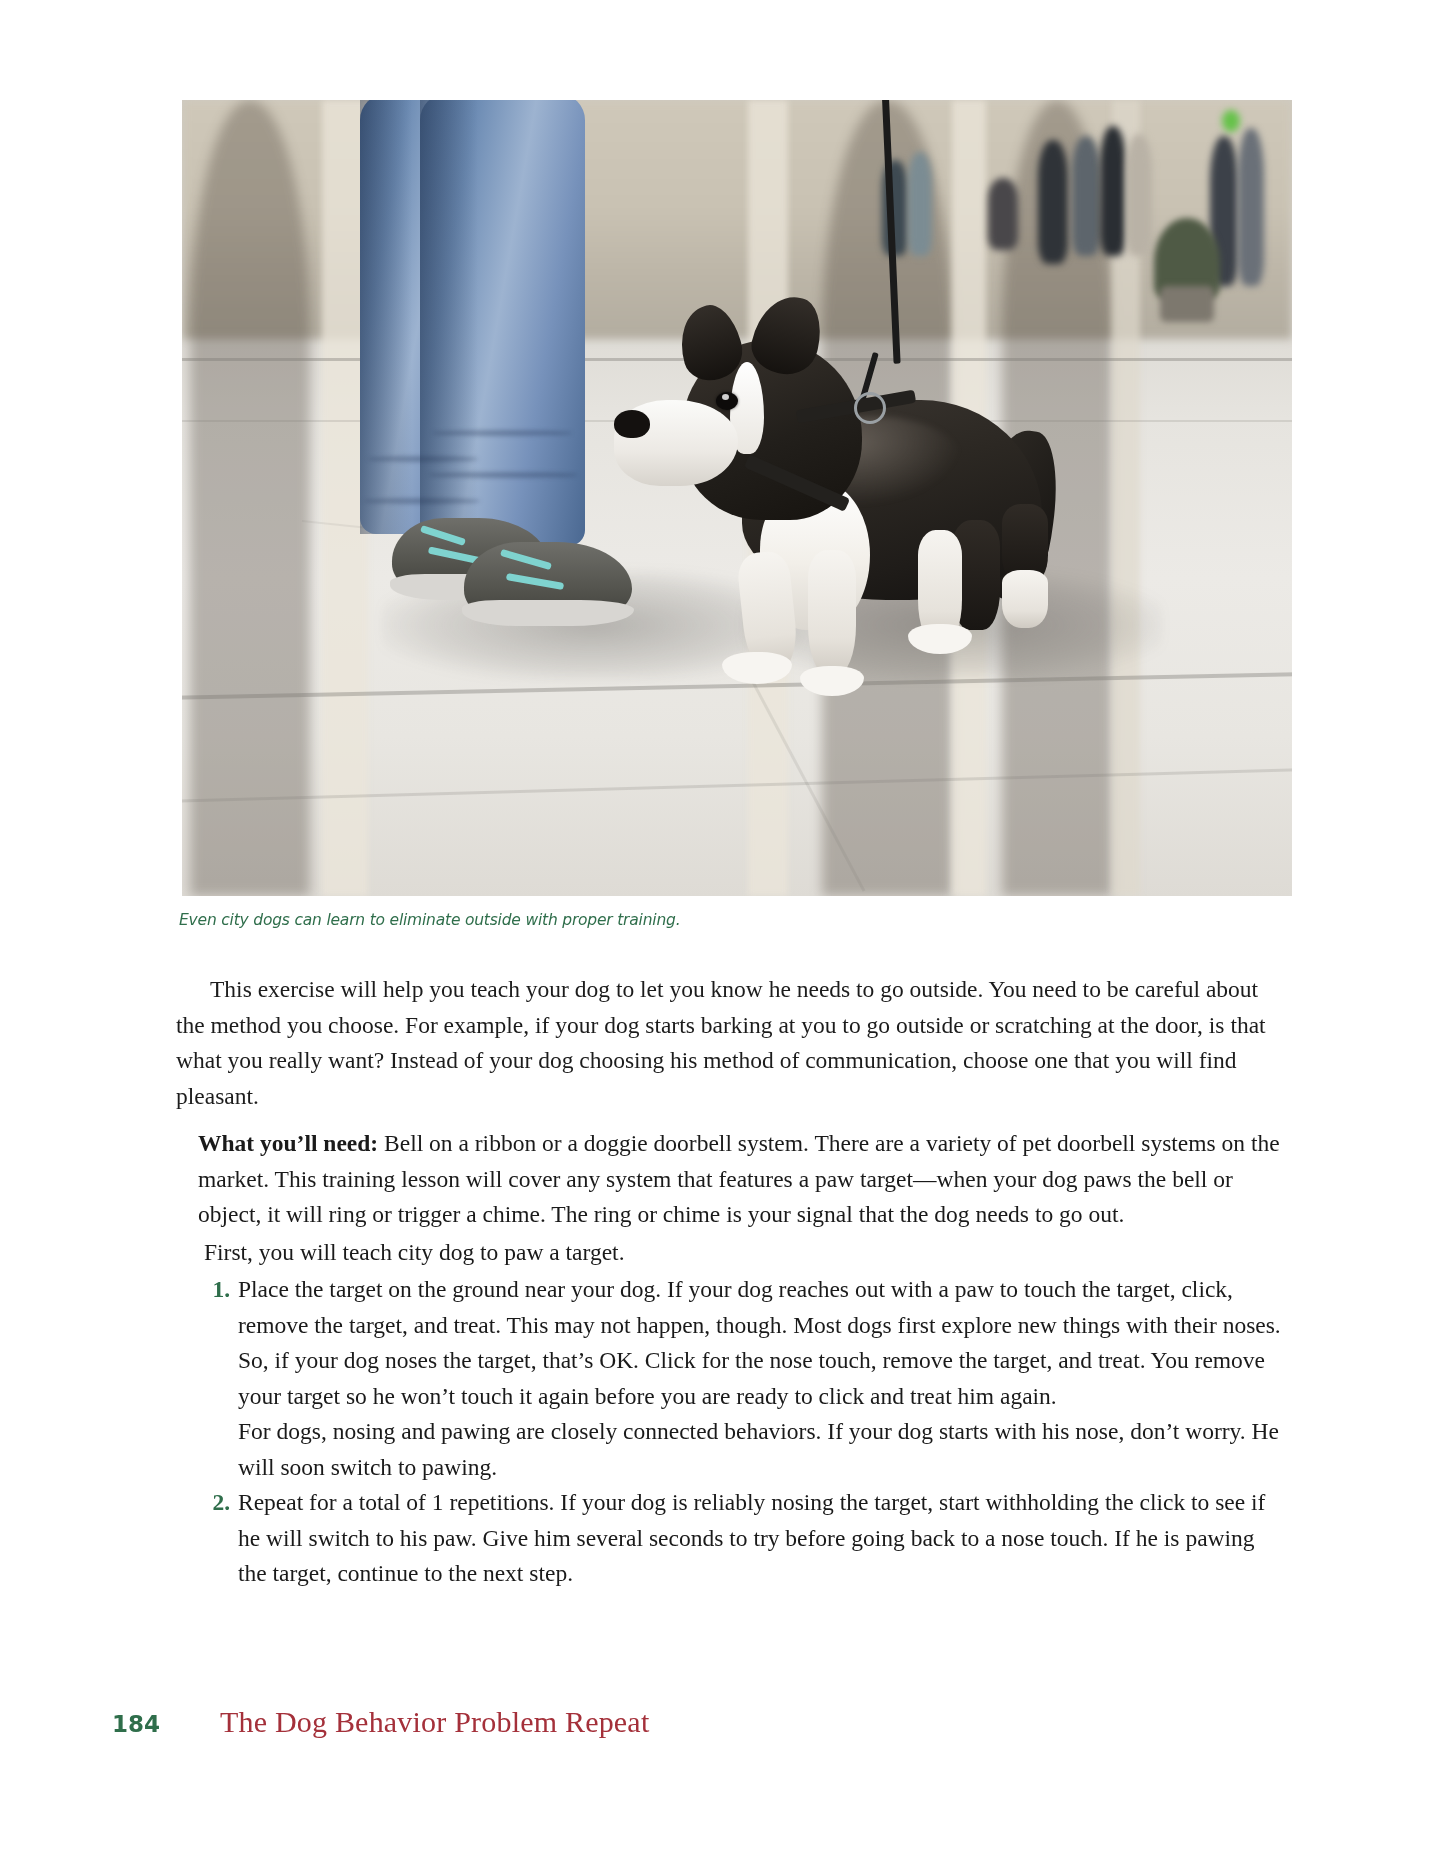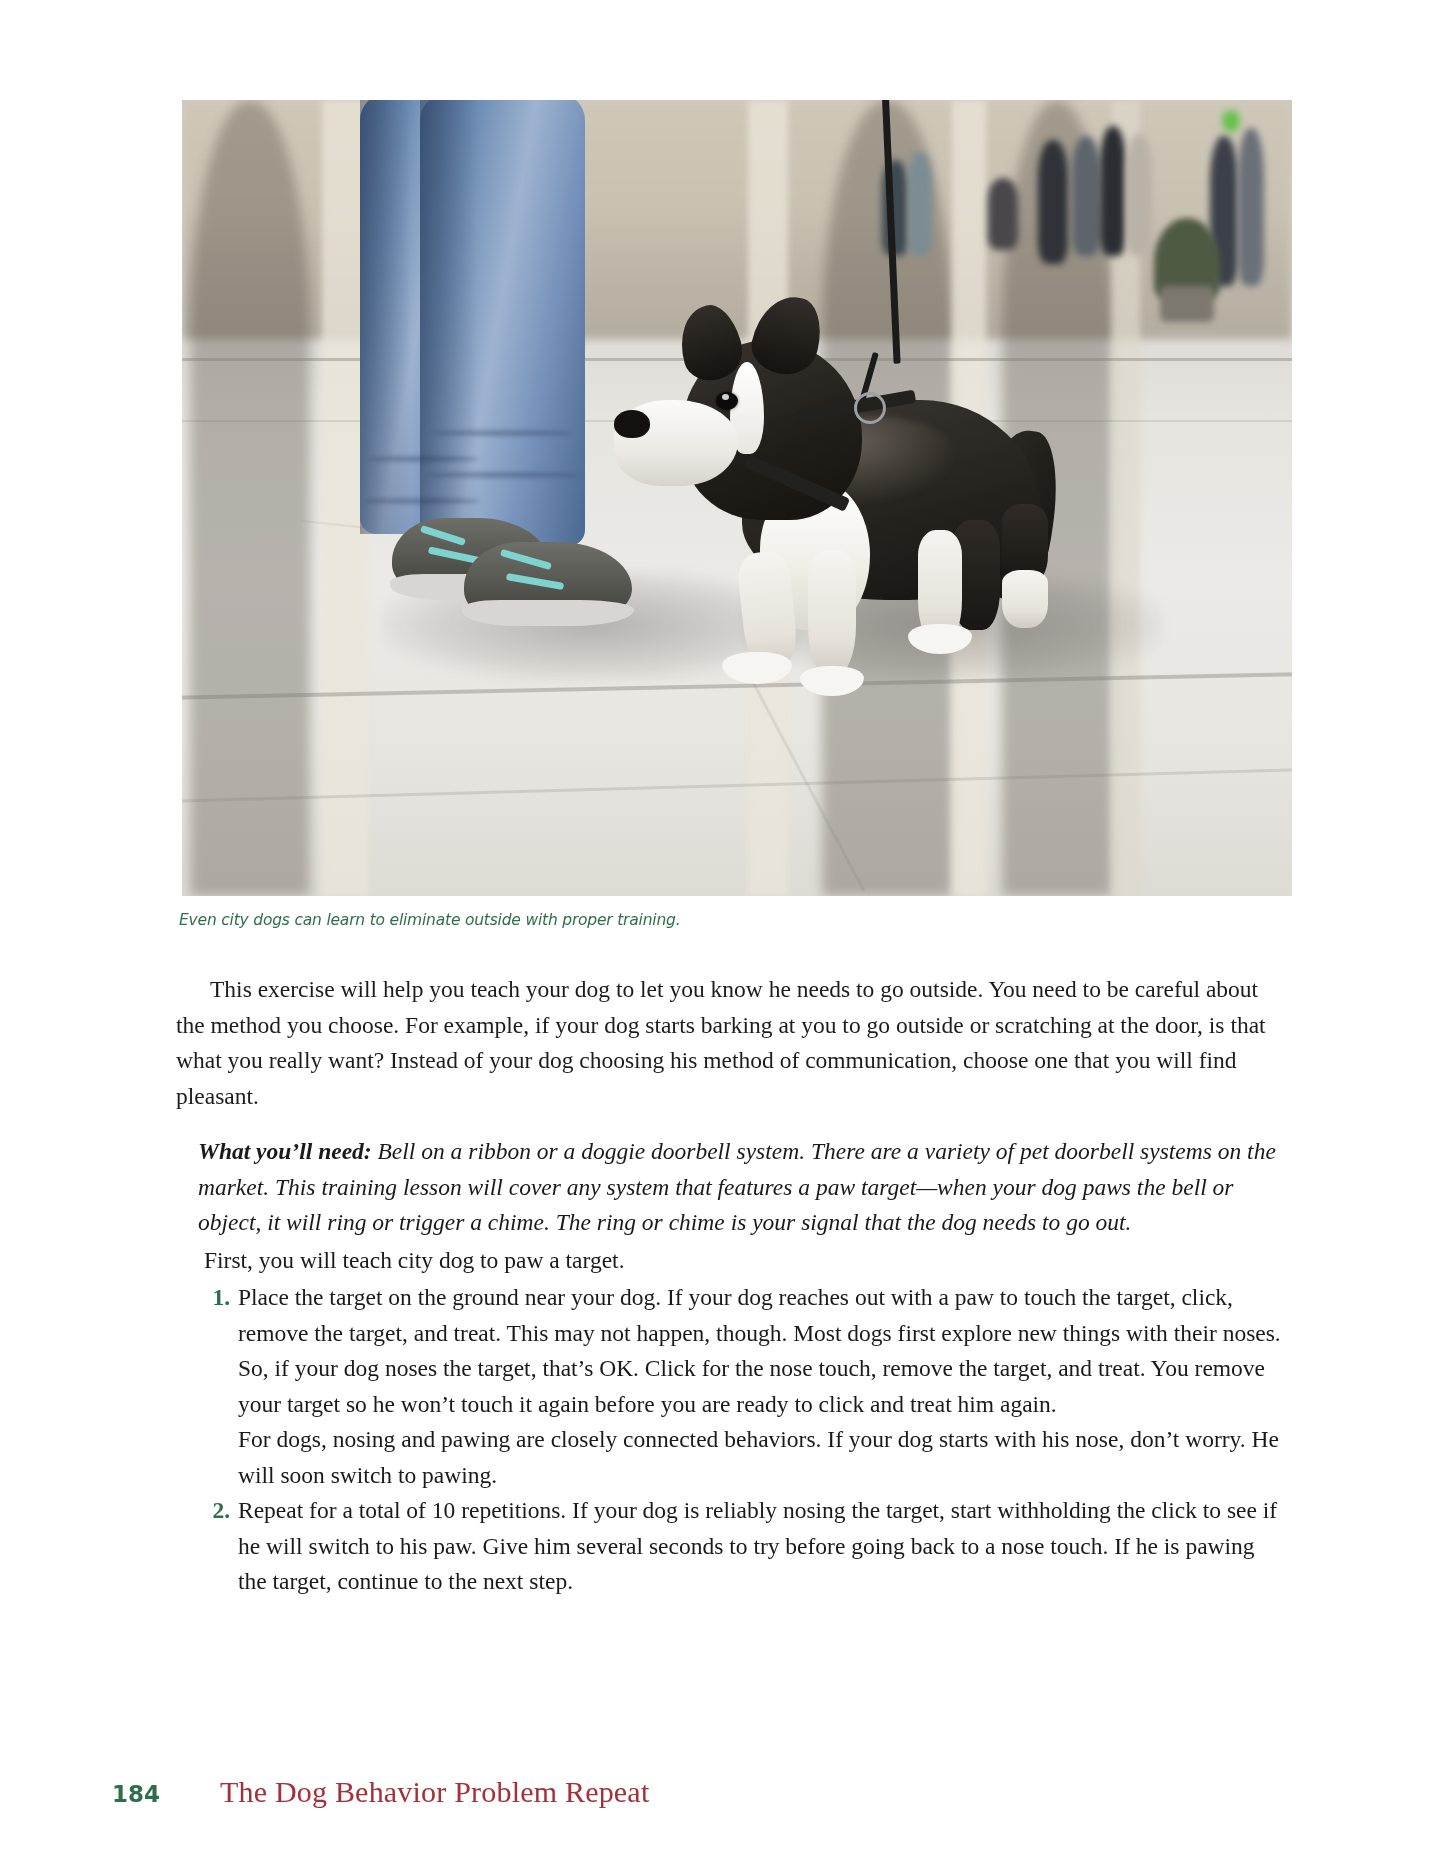--- a/index.html
+++ b/index.html
@@ -242,23 +242,22 @@
     margin: 0 0 0 0;
     font-size: 23.5px;
     line-height: 35.5px;
     text-align: left;
     color: #1c1c1c;
   }
   p.lead {
     text-indent: 34px;
   }
   .indent-block {
-    margin-top: 20px;
+    margin-top: 12px;
     padding-left: 22px;
-    font-style: italic;
   }
   .indent-block p {
     margin: 0;
     font-size: 23.5px;
     line-height: 35.5px;
   }
   .bold-lead {
     font-weight: 700;
   }
   .first-line {
@@ -292,21 +291,21 @@
   ol.steps > li p {
     margin: 0;
     font-size: 23.5px;
     line-height: 35.5px;
   }
 
   
   .footer {
     position: absolute;
     left: 112px;
-    top: 1781px;
+    top: 1711px;
     width: 1200px;
     height: 40px;
     text-align: center;
   }
   .folio {
     position: absolute;
     left: 0;
     top: 0;
     font-family: "DejaVu Sans", sans-serif;
     font-weight: 700;
@@ -432,21 +431,21 @@
     <div class="first-line">First, you will teach city dog to paw a target.</div>
 
     <ol class="steps">
       <li>
         <span class="num">1.</span>
         <p>Place the target on the ground near your dog. If your dog reaches out with a paw to touch the target, click, remove the target, and treat. This may not happen, though. Most dogs first explore new things with their noses. So, if your dog noses the target, that’s OK. Click for the nose touch, remove the target, and treat. You remove your target so he won’t touch it again before you are ready to click and treat him again.</p>
         <p>For dogs, nosing and pawing are closely connected behaviors. If your dog starts with his nose, don’t worry. He will soon switch to pawing.</p>
       </li>
       <li>
         <span class="num">2.</span>
-        <p>Repeat for a total of 10 repetitions. If your dog is reliably nosing the target, start withholding the click to see if he will switch to his paw. Give him several seconds to try before going back to a nose touch. If he is pawing the target, continue to the next step.</p>
+        <p>Repeat for a total of 1 repetitions. If your dog is reliably nosing the target, start withholding the click to see if he will switch to his paw. Give him several seconds to try before going back to a nose touch. If he is pawing the target, continue to the next step.</p>
       </li>
     </ol>
   </div>
 
   <div class="footer">
     <div class="folio">184</div>
     <div class="running-title">The Dog Behavior Problem Repeat</div>
   </div>
 
 </div>

